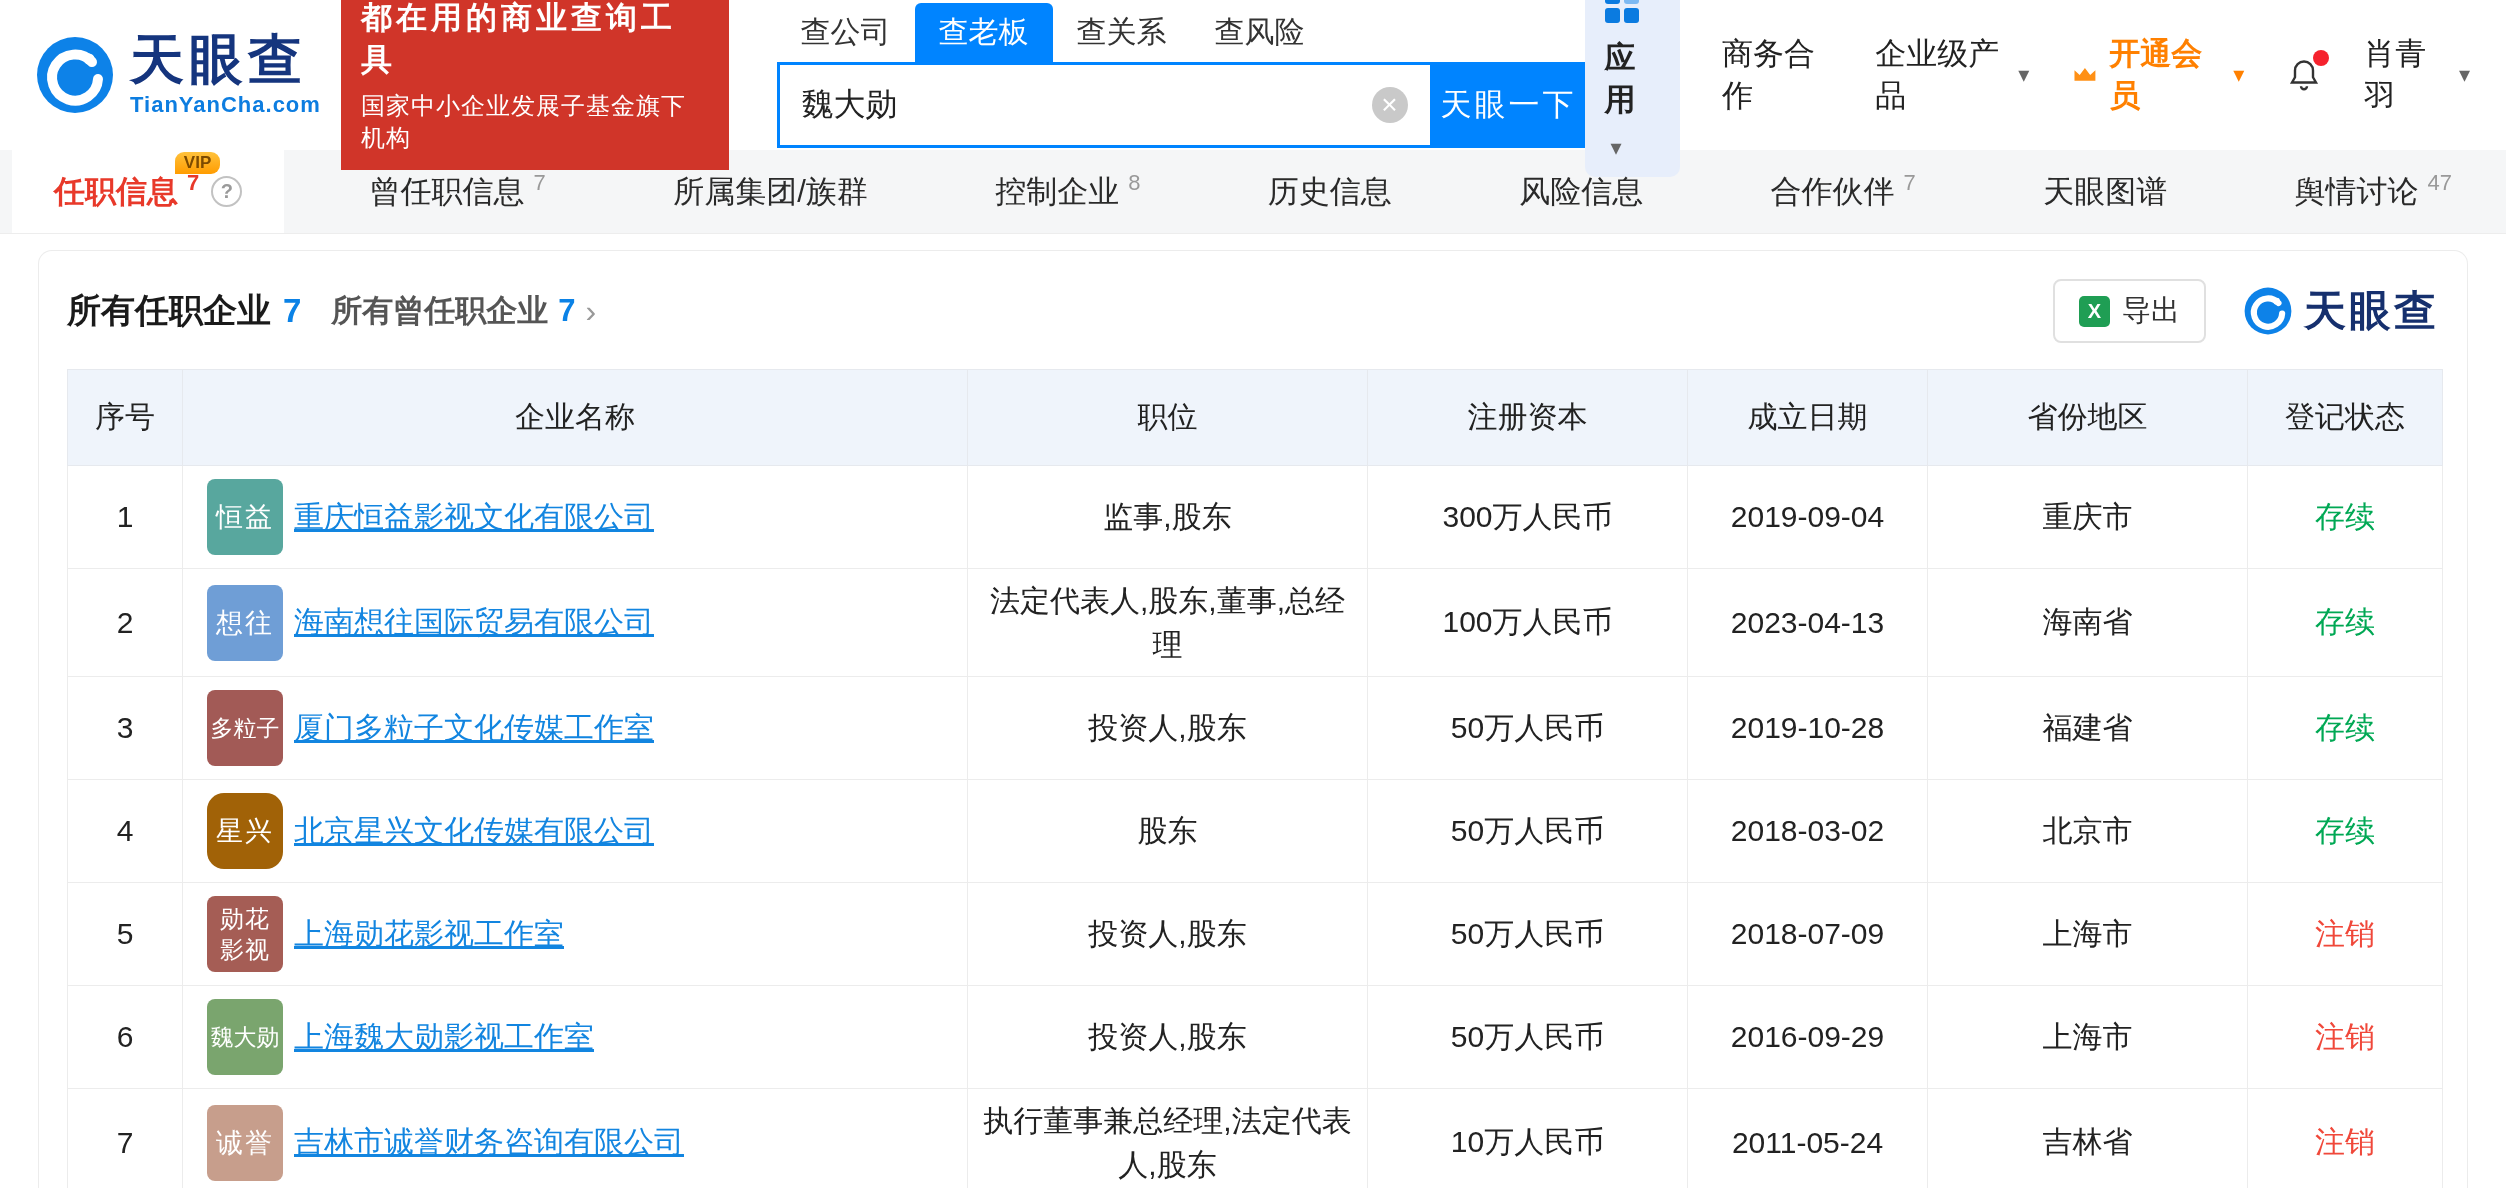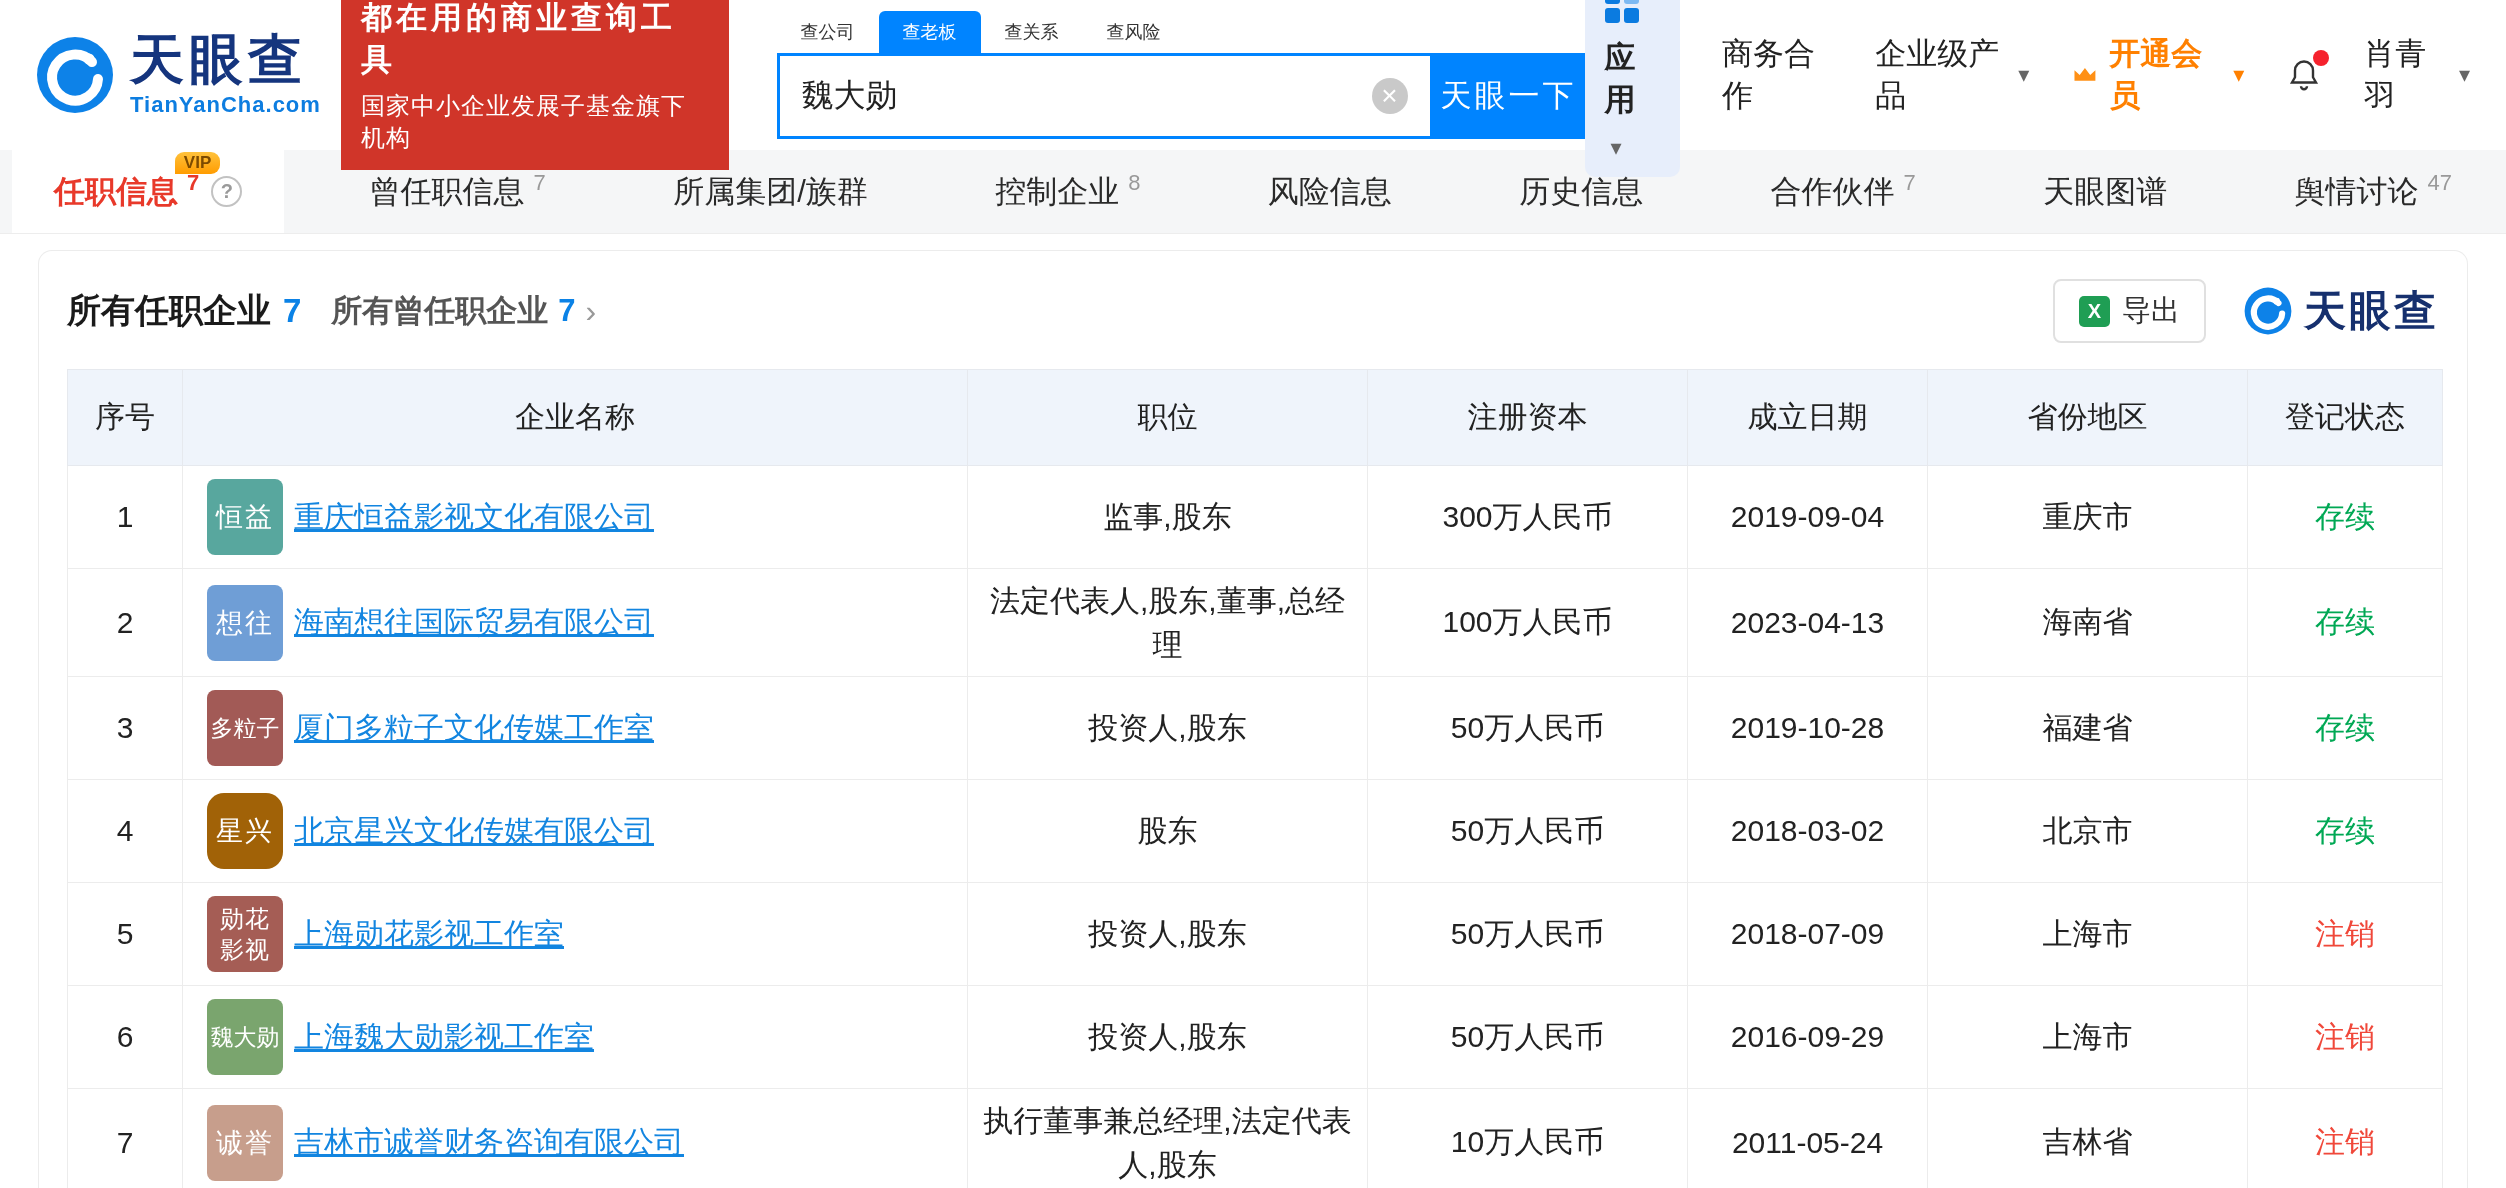--- a/index.html
+++ b/index.html
@@ -13,21 +13,21 @@
   .topbar { height: 150px; display: flex; align-items: center; padding: 0 36px; background: #fff; }
   .logo { display: flex; align-items: center; gap: 16px; cursor: pointer; }
   .logo-text .cn { font-size: 54px; font-weight: bold; color: #15357e; letter-spacing: 5px; line-height: 1; }
   .logo-text .en { font-size: 22px; color: #0d7de0; font-weight: bold; margin-top: 6px; letter-spacing: 1px; }
   .slogan { margin-left: 20px; background: #d03529; color: #fff; padding: 16px 20px; }
   .slogan .l1 { font-size: 31px; font-weight: bold; letter-spacing: 4px; }
   .slogan .l2 { font-size: 24px; margin-top: 9px; letter-spacing: 1px; }
 
   .search-area { margin-left: 48px; }
   .search-tabs { display: flex; align-items: flex-end; }
-  .stab { font-size: 18px; padding: 9px 24px; color: #333; cursor: pointer; }
+  .stab { font-size: 30px; padding: 9px 24px; color: #333; cursor: pointer; }
   .stab.active { background: #0084ff; color: #fff; border-radius: 6px 6px 0 0; }
   .search-box { display: flex; }
   .search-input { width: 656px; height: 86px; border: 3px solid #0084ff; background: #fff;
     display: flex; align-items: center; padding: 0 22px; }
   .search-input input { flex: 1; border: none; outline: none; font-size: 32px; color: #222;
     font-family: inherit; background: transparent; }
   .clear-ic { width: 36px; height: 36px; border-radius: 50%; background: #c9c9c9; color: #fff;
     font-size: 28px; line-height: 1; display: flex; align-items: center; justify-content: center; cursor: pointer; }
   .search-btn { width: 152px; height: 86px; background: #0084ff; color: #fff; font-size: 31px;
     display: flex; align-items: center; justify-content: center; letter-spacing: 3px; border: none; cursor: pointer; }
@@ -182,24 +182,24 @@
       <span class="ntab-count">7</span>
     </div>
     <div class="ntab">
       <span class="ntab-label">所属集团/族群</span>
     </div>
     <div class="ntab">
       <span class="ntab-label">控制企业</span>
       <span class="ntab-count">8</span>
     </div>
     <div class="ntab">
+      <span class="ntab-label">历史信息</span>
+    </div>
+    <div class="ntab">
       <span class="ntab-label">风险信息</span>
-    </div>
-    <div class="ntab">
-      <span class="ntab-label">历史信息</span>
     </div>
     <div class="ntab">
       <span class="ntab-label">合作伙伴</span>
       <span class="ntab-count">7</span>
     </div>
     <div class="ntab">
       <span class="ntab-label">天眼图谱</span>
     </div>
     <div class="ntab">
       <span class="ntab-label">舆情讨论</span>

